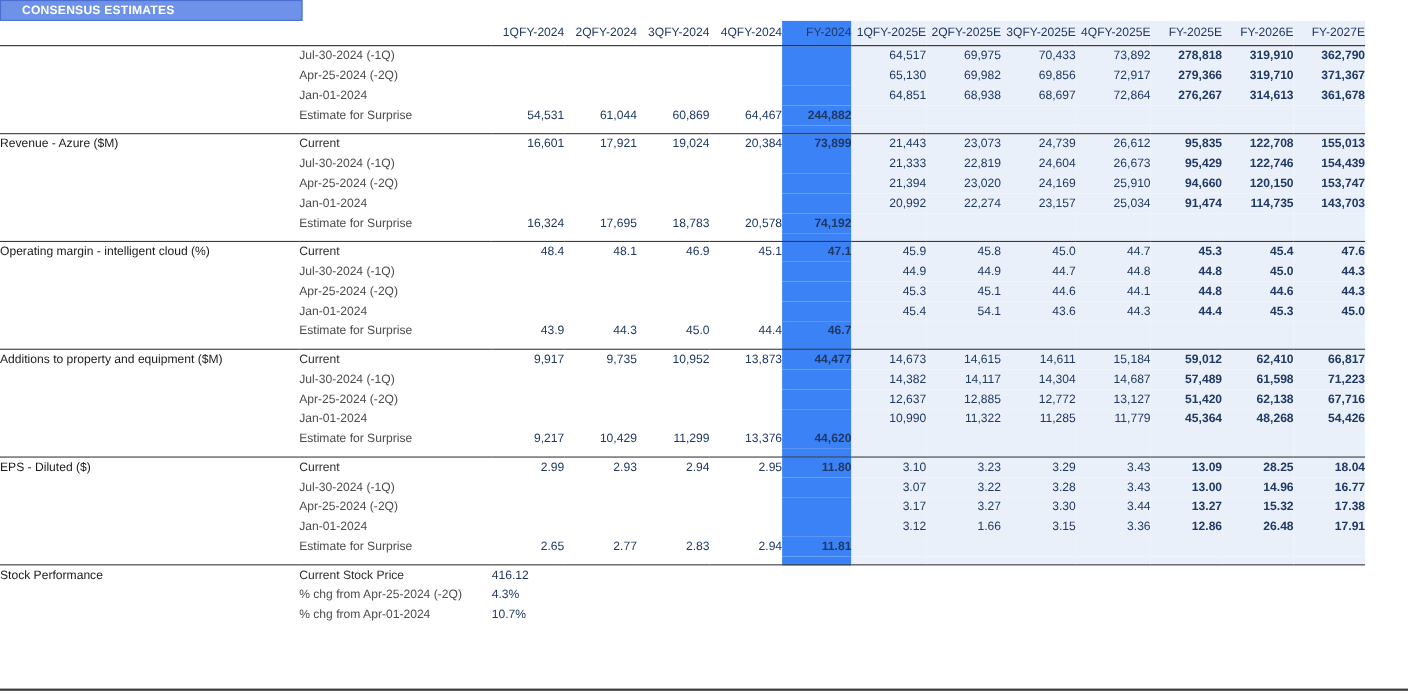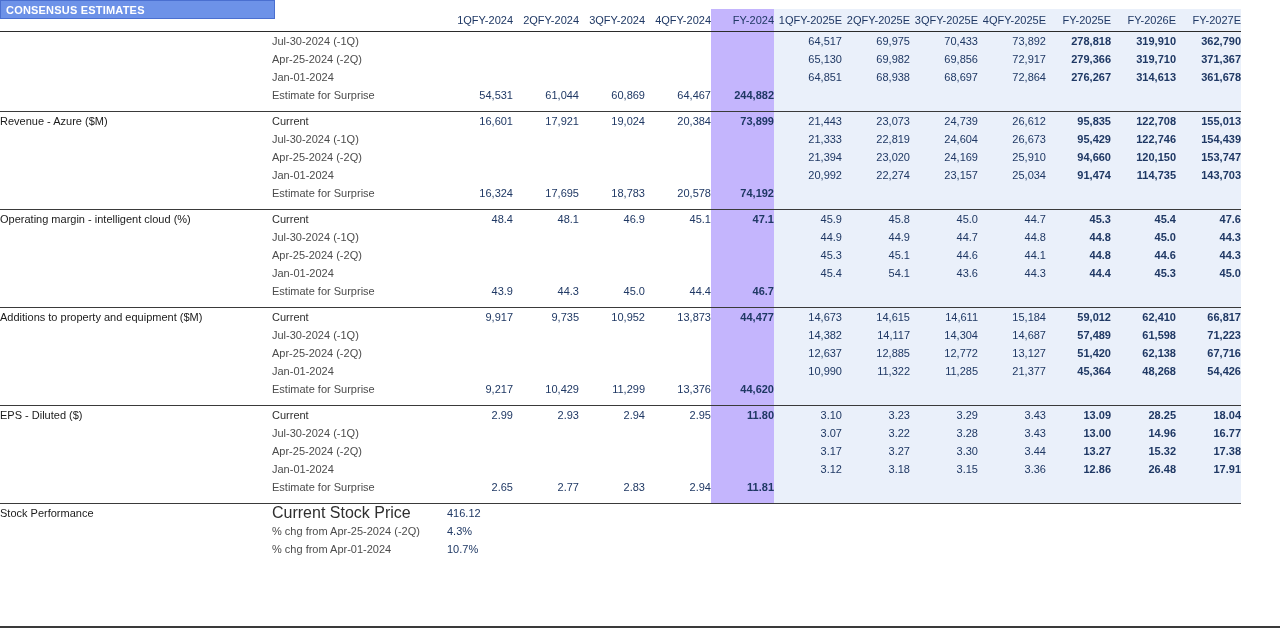--- a/index.html
+++ b/index.html
@@ -25,31 +25,31 @@
     position: absolute;
     top: 0;
     left: 0;
     width: 275px;
     height: 19px;
     background: #6d92e8;
     border: 1px solid #4a6fd0;
     box-sizing: border-box;
     display: flex;
     align-items: center;
-    padding-left: 5px;
+    padding-left: 19px;
   }
   .title-bar .t {
     font-size: 11px;
     font-weight: bold;
     color: #ffffff;
     letter-spacing: 0.2px;
   }
   table.grid {
     position: absolute;
-    top: 9px;
+    top: 19px;
     left: 0;
     width: 1176px;
     border-collapse: collapse;
     table-layout: fixed;
   }
   table.grid td, table.grid th {
     padding: 0;
     vertical-align: middle;
     font-weight: normal;
   }
@@ -67,21 +67,21 @@
     font-weight: bold;
     color: #1f3864;
     text-align: right;
     padding-right: 9px;
     border-bottom: 1.5px solid #2b2b2b;
     white-space: nowrap;
   }
   .hdr-row th.blank {
     border-bottom: 1.5px solid #2b2b2b;
   }
-  .shade { background: #c4b5fd; }
+  .shade { background: #3b82f6; }
   .shade-e { background: #eaf0fa; }
 
   tr.data td {
     height: 18px;
     font-size: 11px;
     white-space: nowrap;
   }
   td.label {
     padding-left: 4px;
     font-weight: bold;
@@ -554,21 +554,21 @@
           <td class="label"></td>
           <td class="sub">Jan-01-2024</td>
           <td class="num "></td>
           <td class="num "></td>
           <td class="num "></td>
           <td class="num "></td>
           <td class="num shade b"></td>
           <td class="num shade-e">10,990</td>
           <td class="num shade-e">11,322</td>
           <td class="num shade-e">11,285</td>
-          <td class="num shade-e">21,377</td>
+          <td class="num shade-e">11,779</td>
           <td class="num shade-e b">45,364</td>
           <td class="num shade-e b">48,268</td>
           <td class="num shade-e b">54,426</td>
         </tr>
         <tr class="data">
           <td class="label"></td>
           <td class="sub">Estimate for Surprise</td>
           <td class="num ">9,217</td>
           <td class="num ">10,429</td>
           <td class="num ">11,299</td>
@@ -664,21 +664,21 @@
         </tr>
         <tr class="data">
           <td class="label"></td>
           <td class="sub">Jan-01-2024</td>
           <td class="num "></td>
           <td class="num "></td>
           <td class="num "></td>
           <td class="num "></td>
           <td class="num shade b"></td>
           <td class="num shade-e">3.12</td>
-          <td class="num shade-e">3.18</td>
+          <td class="num shade-e">1.66</td>
           <td class="num shade-e">3.15</td>
           <td class="num shade-e">3.36</td>
           <td class="num shade-e b">12.86</td>
           <td class="num shade-e b">26.48</td>
           <td class="num shade-e b">17.91</td>
         </tr>
         <tr class="data">
           <td class="label"></td>
           <td class="sub">Estimate for Surprise</td>
           <td class="num ">2.65</td>
@@ -721,21 +721,21 @@
           <td></td>
           <td></td>
           <td></td>
           <td></td>
           <td></td>
           <td></td>
           <td></td>
         </tr>
         <tr class="data">
           <td class="stock-label">Stock Performance</td>
-          <td class="stock-sub" style="color: rgb(47, 47, 47); font-size: 16px;">Current Stock Price</td>
+          <td class="stock-sub" style="color: rgb(47, 47, 47); font-size: 11px;">Current Stock Price</td>
           <td class="stock-val">416.12</td>
           <td></td>
           <td></td>
           <td></td>
           <td></td>
           <td></td>
           <td></td>
           <td></td>
           <td></td>
           <td></td>

